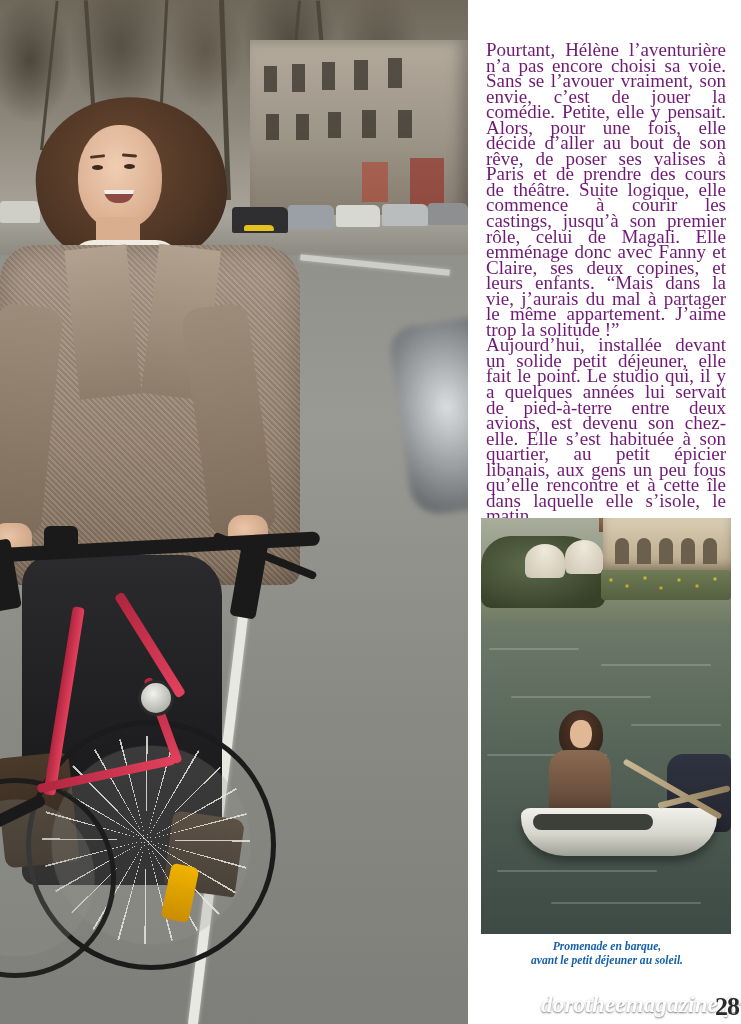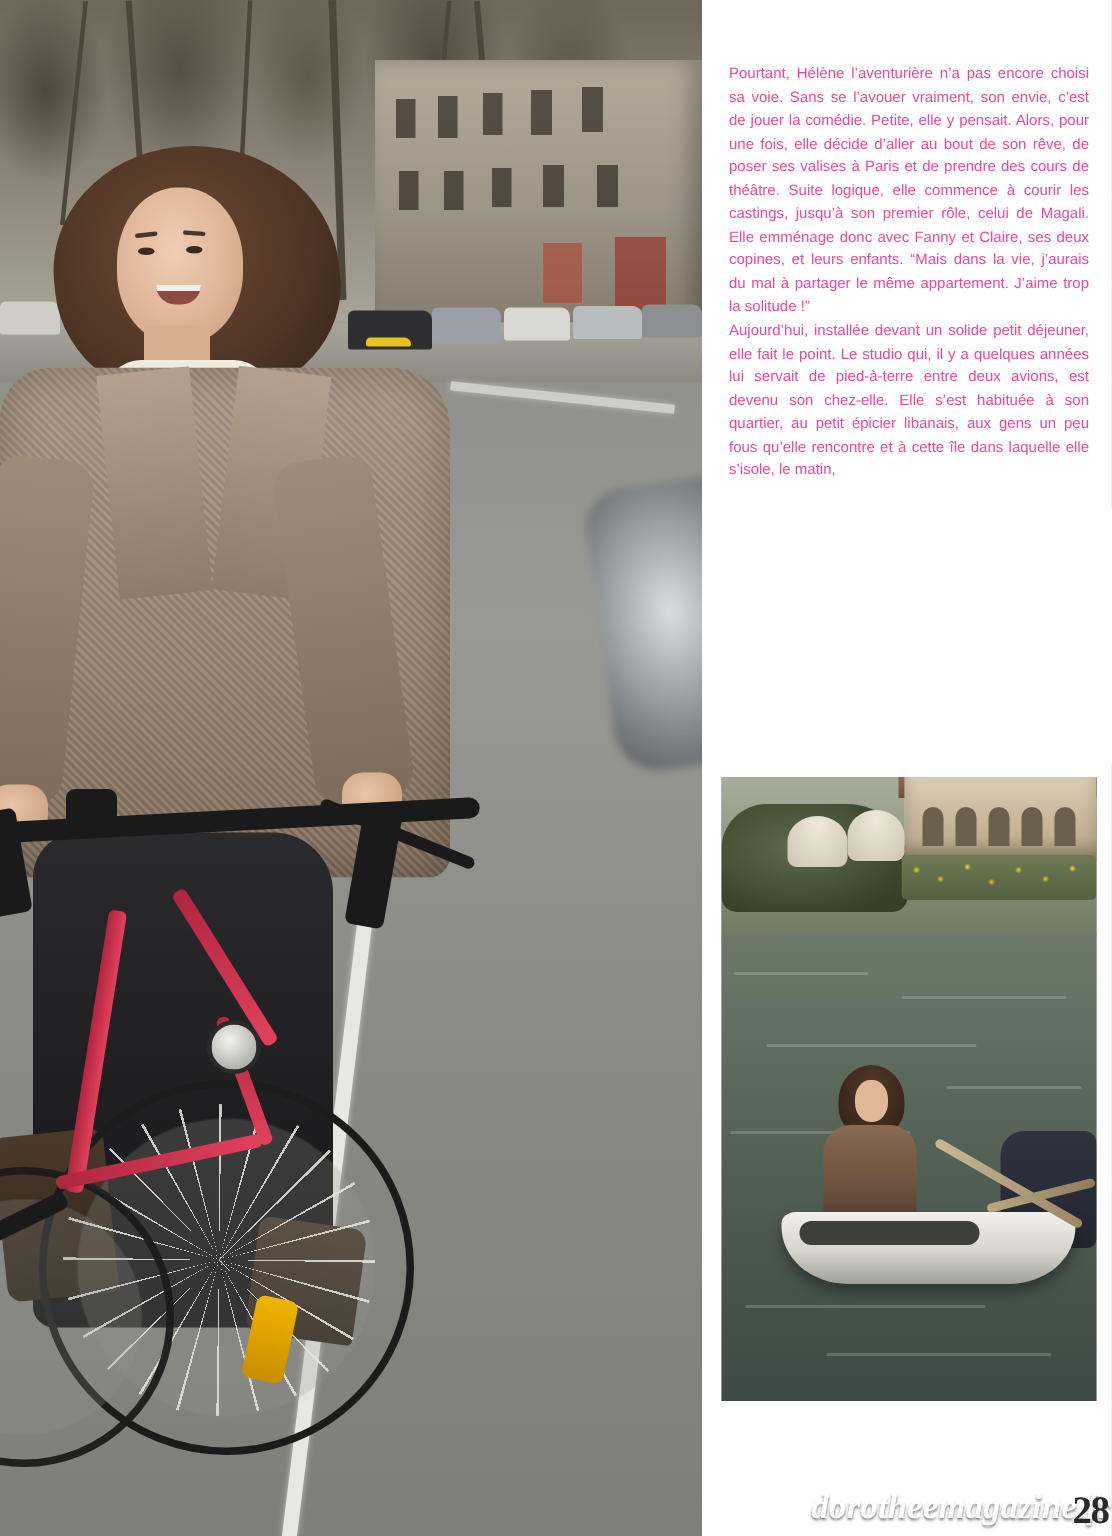--- a/index.html
+++ b/index.html
@@ -186,24 +186,24 @@
   }
   .gutter {
     position: absolute; left: 468px; top: 0; width: 3px; height: 1024px;
     background: #ffffff;
   }
   .body-text {
     position: absolute;
     left: 16px;
     top: 42px;
     width: 240px;
-    font-family: Liberation Sans, sans-serif;
-    font-size: 10px;
+    font-family: Liberation Serif, serif;
+    font-size: 19px;
     line-height: 15.55px;
-    color: #ec4899;
+    color: #701a75;
     text-align: justify;
     text-justify: inter-word;
     hyphens: manual;
   }
   .body-text p { margin: 0; }
 
   .photo-right {
     position: absolute;
     left: 11px;
     top: 518px;
@@ -471,18 +471,22 @@
         <div class="w2-face"></div>
         <div class="w2-body"></div>
       </div>
       <div class="pr-man"></div>
       <div class="pr-boat"></div>
       <div class="pr-boat-inner"></div>
       <div class="pr-oar"></div>
       <div class="pr-oar2"></div>
     </div>
 
+    <div class="caption">
+      <span>Promenade en barque,</span><br>
+      <span>avant le petit déjeuner au soleil.</span>
+    </div>
   </div>
 
   <div class="watermark">dorotheemagazine.fr</div>
   <div class="page-number">28</div>
 
 </div>
 
 </body></html>

